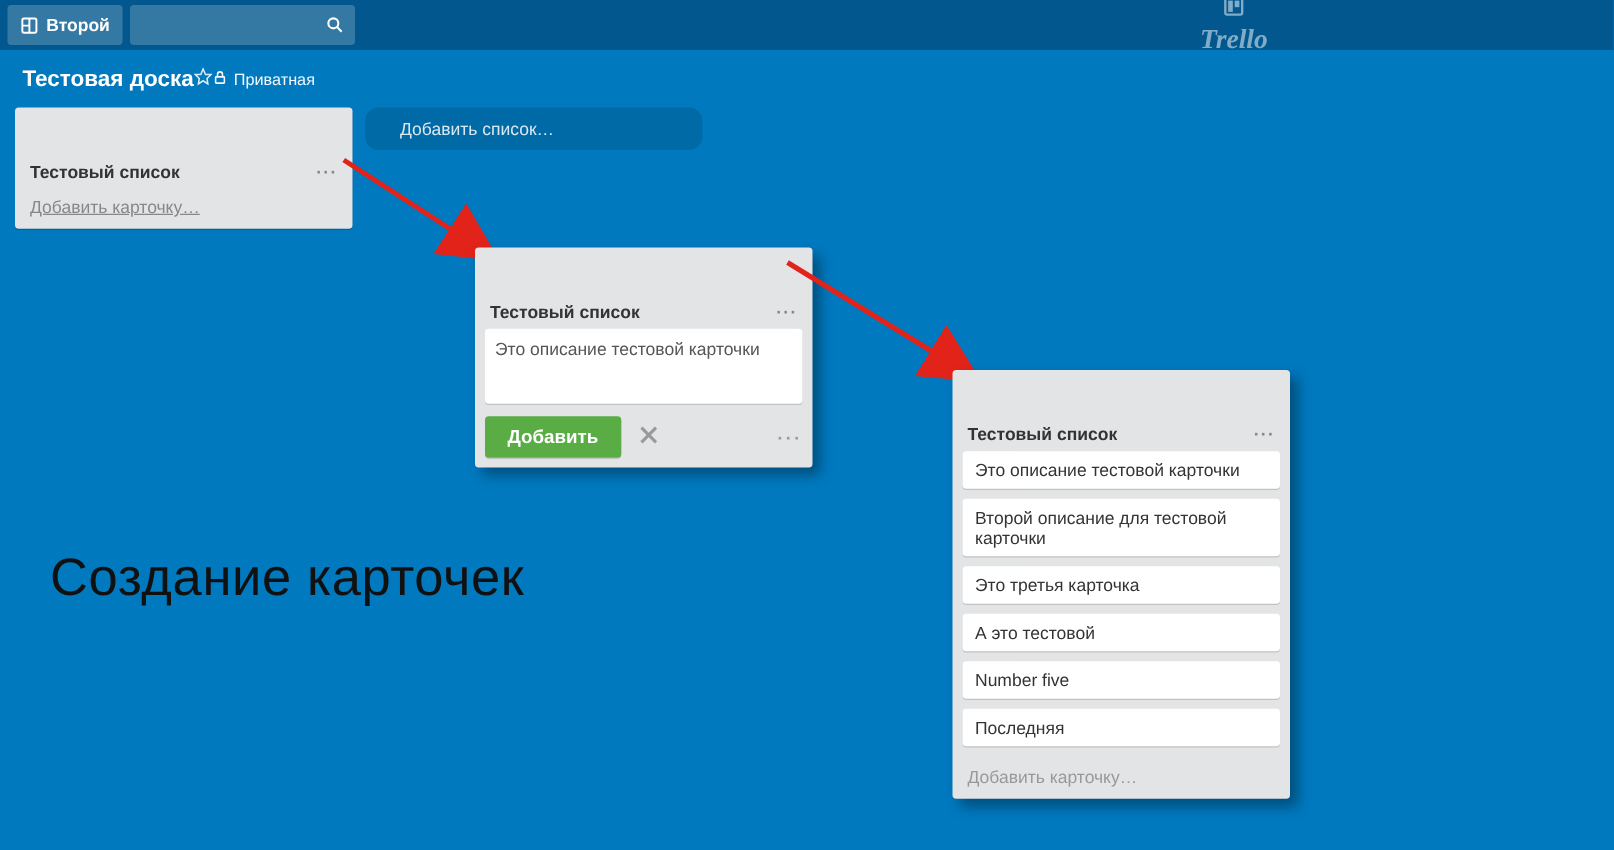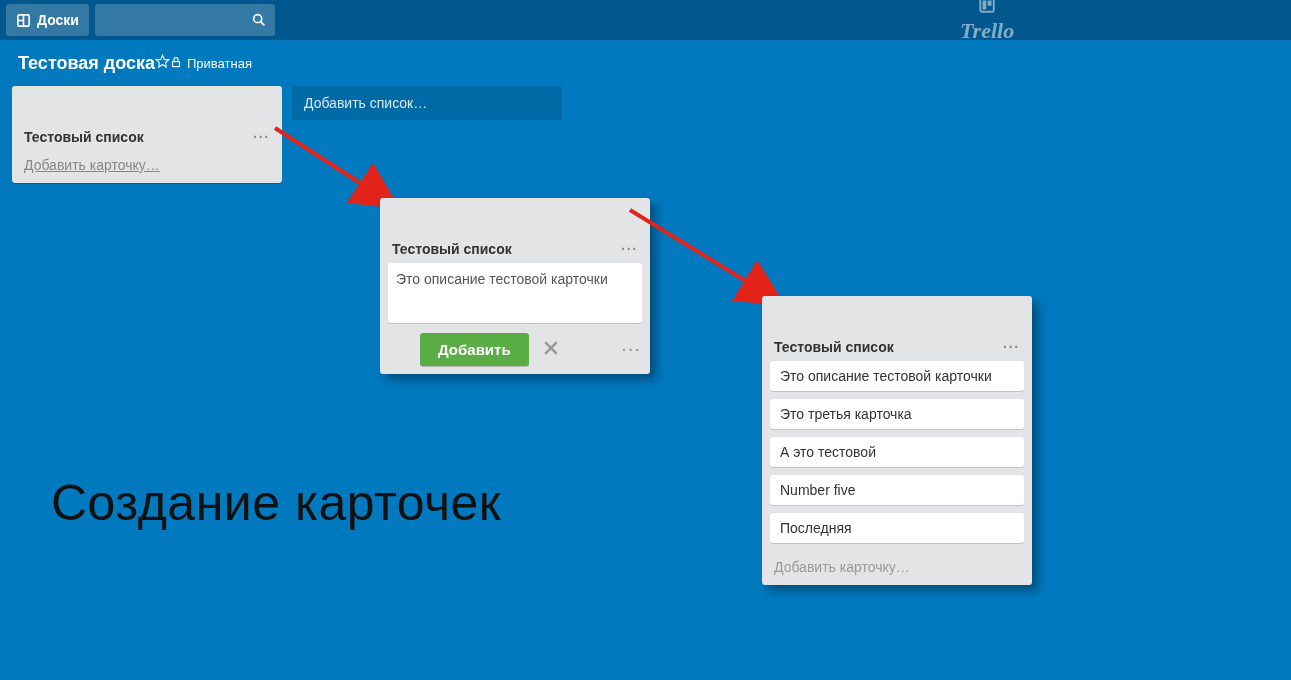--- a/index.html
+++ b/index.html
@@ -108,23 +108,23 @@
   }
   .add-card-plain {
     color:#999; cursor:pointer; padding: 8px 4px 2px; display:block;
   }
 
   .add-list {
     background: rgba(0,0,0,0.12);
     color: rgba(255,255,255,0.85);
     width: 270px;
     height: 34px;
-    border-radius: 1px;
+    border-radius: 11px;
     display:flex; align-items:center;
-    padding: 0 12px;
+    padding: 0 28px;
     cursor:pointer;
   }
 
   
   .float-list {
     position:absolute;
     background: var(--list-bg);
     border-radius: 3px;
     width: 270px;
     padding: 8px;
@@ -145,59 +145,57 @@
   .btn-green {
     background: var(--green);
     color:#fff;
     border:none;
     border-radius:3px;
     padding: 8px 18px;
     font-weight:700;
     font-size:15px;
     cursor:pointer;
     box-shadow: 0 1px 0 rgba(0,0,0,0.2);
-    margin-left: 32px;
   }
   .close-x { color:#999; cursor:pointer; }
   .dots-right { margin-left:auto; color:#999; cursor:pointer; letter-spacing:2px; font-weight:700; }
 
   .card {
     background:#fff; border-radius:3px;
     padding: 7px 10px;
     margin-bottom: 8px;
     color:#333;
     box-shadow: 0 1px 0 rgba(0,0,0,0.15);
     cursor:pointer;
     font-size: 14px;
   }
 
   .big-caption {
     position:absolute;
-    left: 51px; top: 438px;
-    font-size: 50px;
+    left: 40px; top: 438px;
+    font-size: 42px;
     color: #111;
     font-family: Arial, sans-serif;
     letter-spacing: 0.5px;
-    margin-top: 36px;
   }
 
   
   .arrow { position:absolute; pointer-events:none; }
 </style>
 </head>
 <body>
 
 <div class="header">
   <div class="header-btn">
     <svg width="15" height="15" viewBox="0 0 24 24" fill="none" stroke="#fff" stroke-width="2.5">
         <rect x="3" y="3" width="18" height="18" rx="2"></rect>
         <line x1="12" y1="3" x2="12" y2="21"></line>
         <line x1="3" y1="12" x2="12" y2="12"></line>
       </svg>
-    <span>Доски</span>
+    <span>Второй</span>
   </div>
   <div class="header-search">
     <svg width="16" height="16" viewBox="0 0 24 24" fill="none" stroke="#fff" stroke-width="2.5">
         <circle cx="10" cy="10" r="6"></circle>
         <line x1="20" y1="20" x2="14.5" y2="14.5"></line>
       </svg>
   </div>
   <div class="logo logo-adjust">
     <svg width="18" height="18" viewBox="0 0 24 24" fill="none" stroke="currentColor" stroke-width="2.5">
         <rect x="3" y="3" width="18" height="18" rx="2"></rect>
@@ -275,20 +273,21 @@
   <line x1="10" y1="12" x2="145" y2="95" stroke="#e2231a" stroke-width="4" marker-end="url(#ah2)"></line>
 </svg>
 
 <div class="float-list" style="left:762px; top:296px;">
   <div class="list-header">
     <span class="list-title">Тестовый список</span>
     <span class="list-menu">···</span>
   </div>
   <div id="stage3-cards">
       <div class="card">Это описание тестовой карточки</div>
+      <div class="card">Второй описание для тестовой карточки</div>
       <div class="card">Это третья карточка</div>
       <div class="card">А это тестовой</div>
       <div class="card">Number five</div>
       <div class="card">Последняя</div>
     </div>
   <a class="add-card-plain">Добавить карточку…</a>
 </div>
 
 <div class="big-caption">Создание карточек</div>
 

